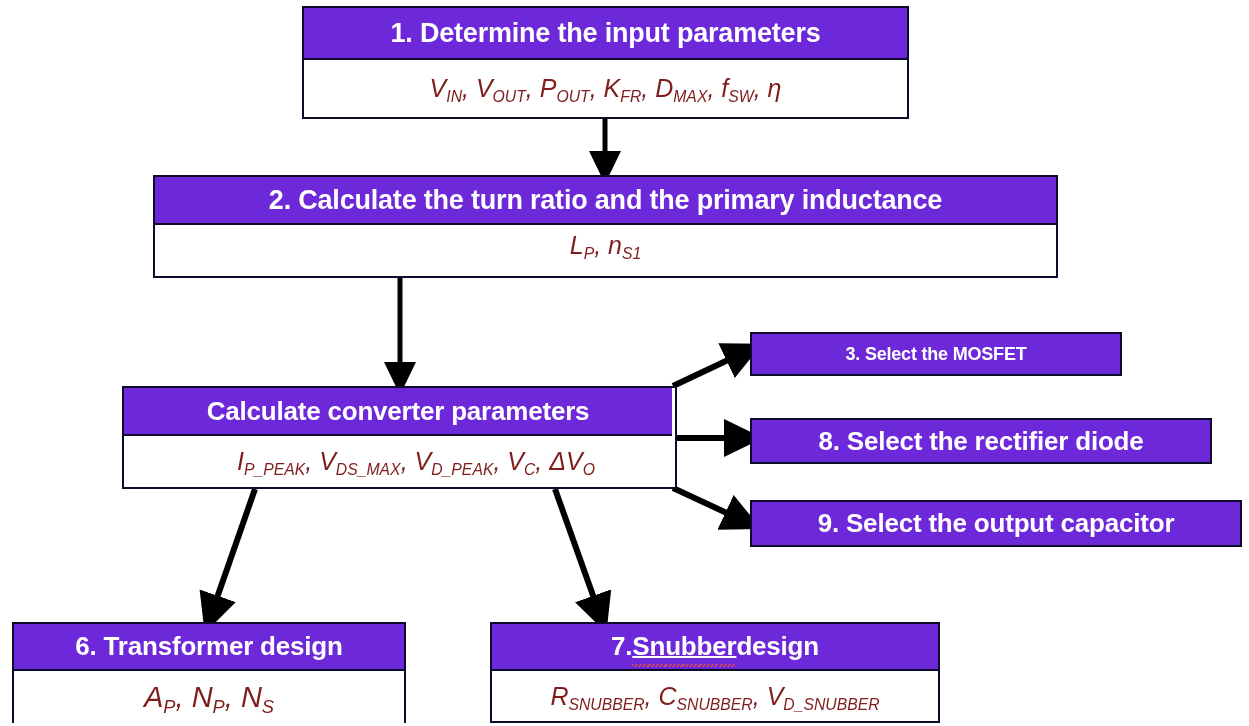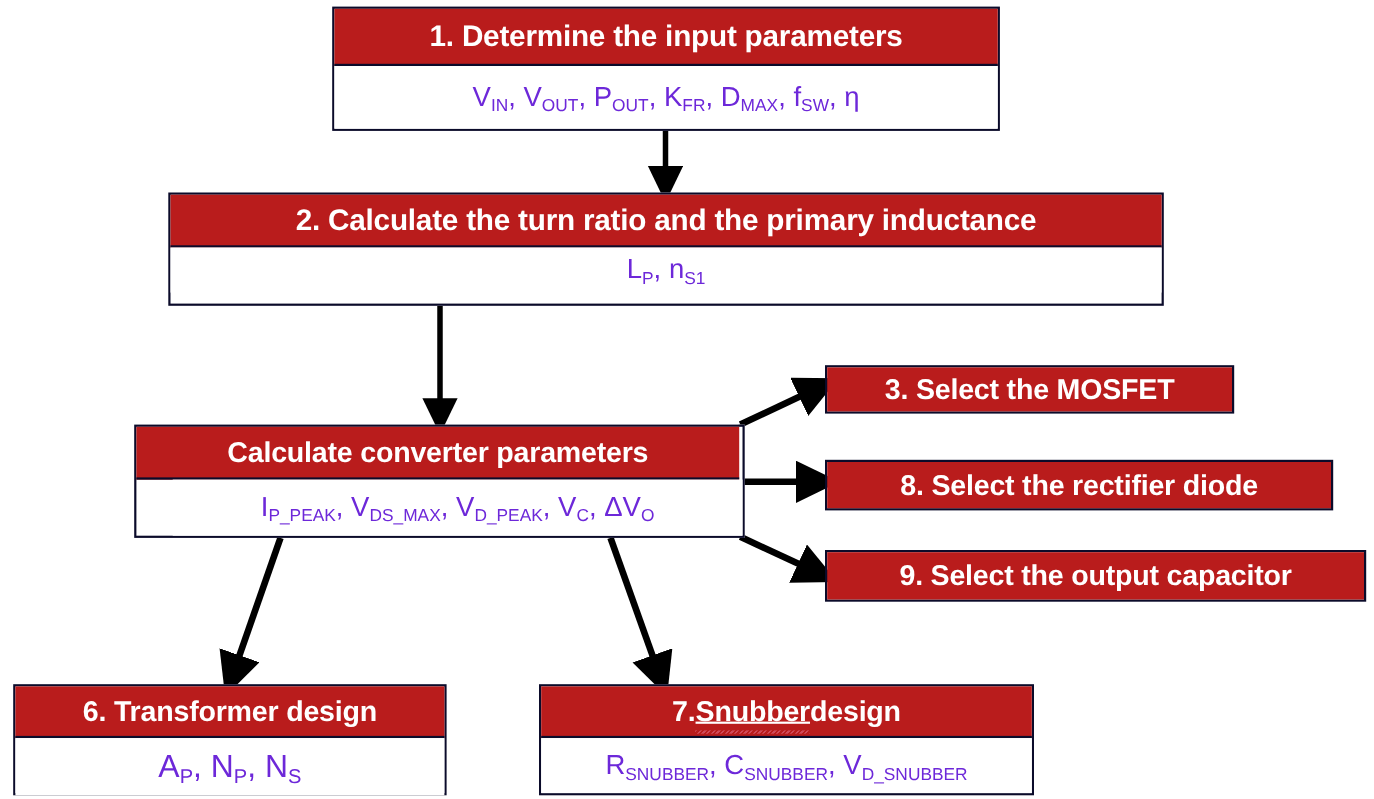--- a/index.html
+++ b/index.html
@@ -28,43 +28,44 @@
 
   
   .node {
     position: absolute;
     box-sizing: border-box;
     border: 2px solid #0b0b2a;
     background: #ffffff;
   }
   .node .hdr {
     box-sizing: border-box;
-    background: #b91c1c;
+    background: #6d28d9;
     color: #ffffff;
     font-weight: bold;
     text-align: center;
     letter-spacing: -0.2px;
     white-space: nowrap;
     display: flex;
     align-items: center;
     justify-content: center;
     border-bottom: 2px solid #0b0b2a;
   }
   .node.headeronly .hdr {
     border-bottom: none;
   }
   .node .body {
     box-sizing: border-box;
     background: #ffffff;
-    color: #6d28d9;
+    color: #7f1d1d;
     text-align: center;
     white-space: nowrap;
     display: flex;
     align-items: center;
     justify-content: center;
+    font-style: italic;
   }
   .node .body .f {
     display: inline-block;
   }
   sub {
     font-size: 0.63em;
     line-height: 0;
     vertical-align: baseline;
     position: relative;
     top: 0.33em;
@@ -95,21 +96,21 @@
 
   #node2 { left: 153px; top: 175px; width: 905px; height: 103px; }
   #node2 .hdr  { height: 48px; font-size: 27px; }
   #node2 .body { height: 41px; font-size: 25px; }
 
   #nodeC { left: 122px; top: 386px; width: 555px; height: 103px; }
   #nodeC .hdr  { height: 48px; width: 548px; font-size: 26px; }
   #nodeC .body { height: 51px; font-size: 25px; margin-left: 33px; }
 
   #node3 { left: 750px; top: 332px; width: 372px; height: 44px; }
-  #node3 .hdr { height: 100%; font-size: 26px; }
+  #node3 .hdr { height: 100%; font-size: 18px; }
 
   #node4 { left: 750px; top: 418px; width: 462px; height: 46px; }
   #node4 .hdr { height: 100%; font-size: 26px; }
 
   #node5 { left: 750px; top: 500px; width: 492px; height: 47px; }
   #node5 .hdr { height: 100%; font-size: 26px; }
 
   #node6 { left: 12px;  top: 622px; width: 394px; height: 101px; }
   #node6 .hdr  { height: 47px; font-size: 26px; }
   #node6 .body { height: 52px; font-size: 29px; }

